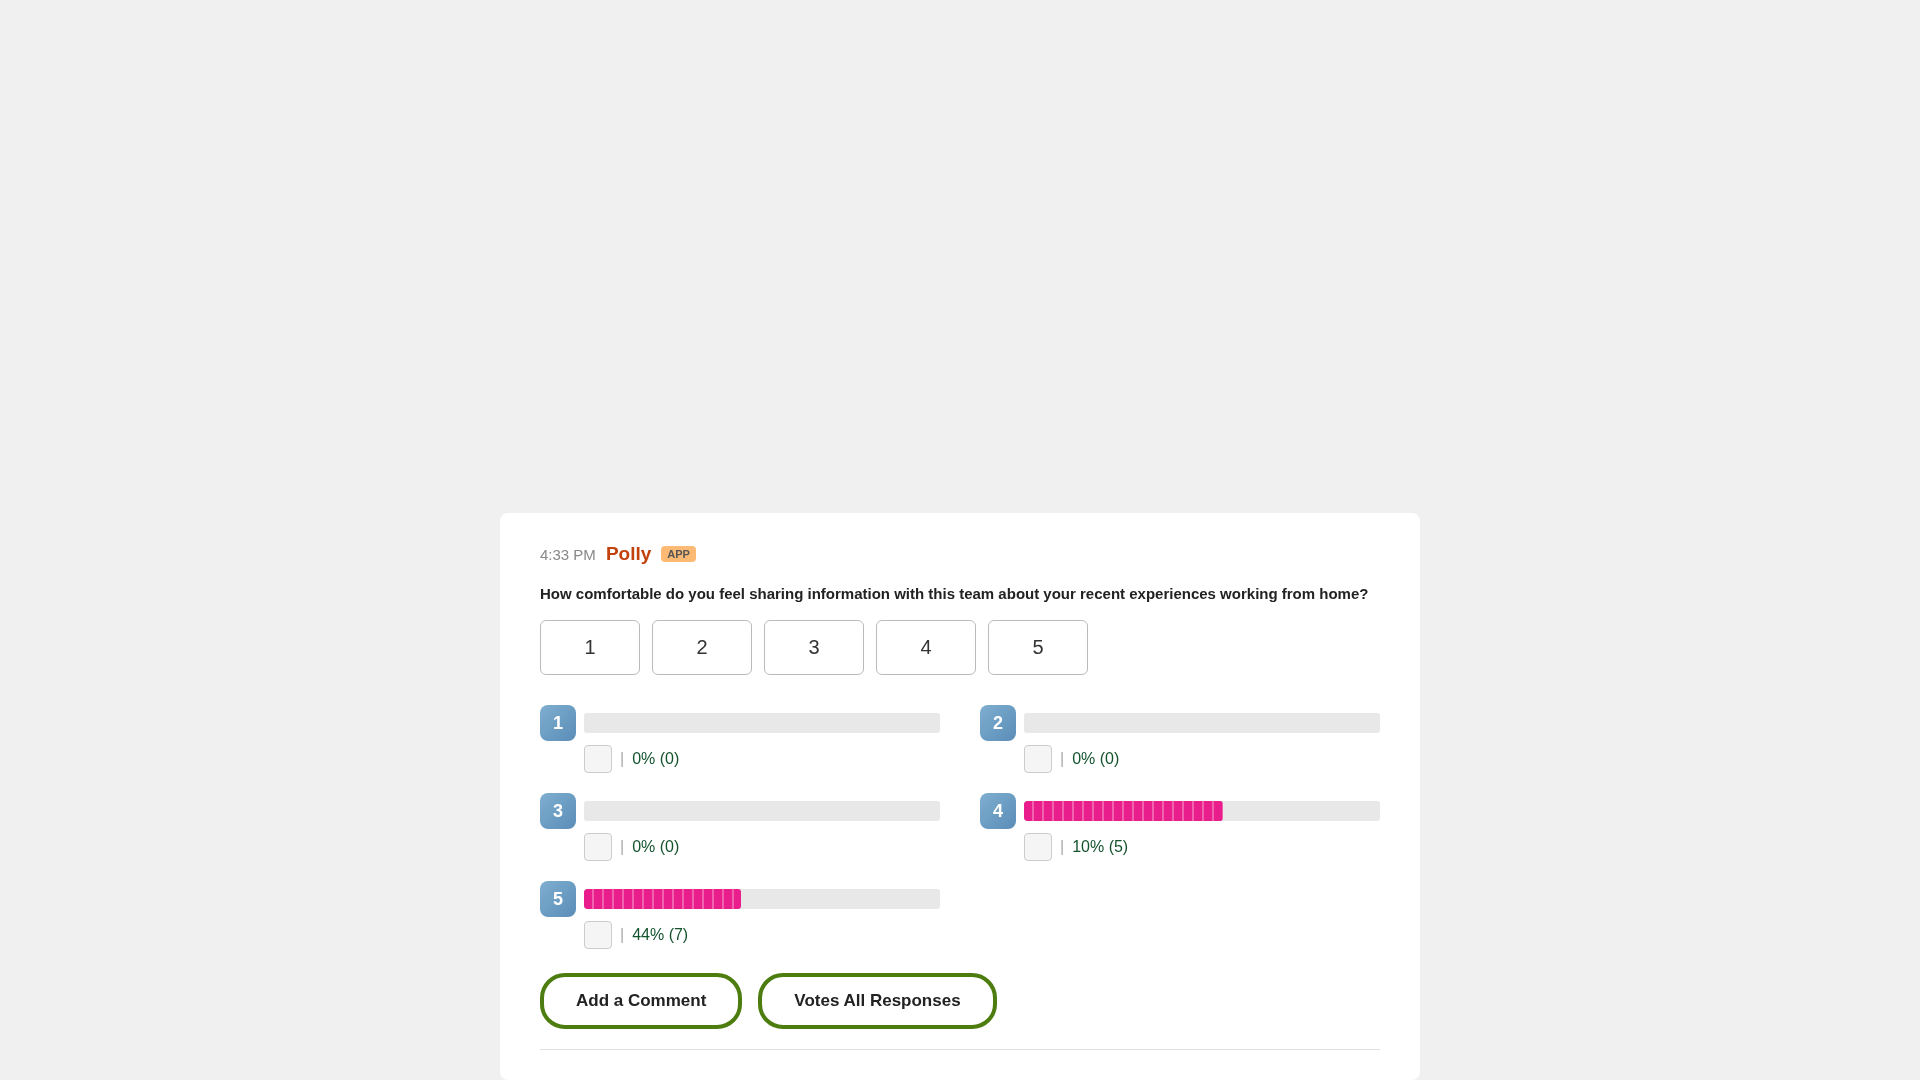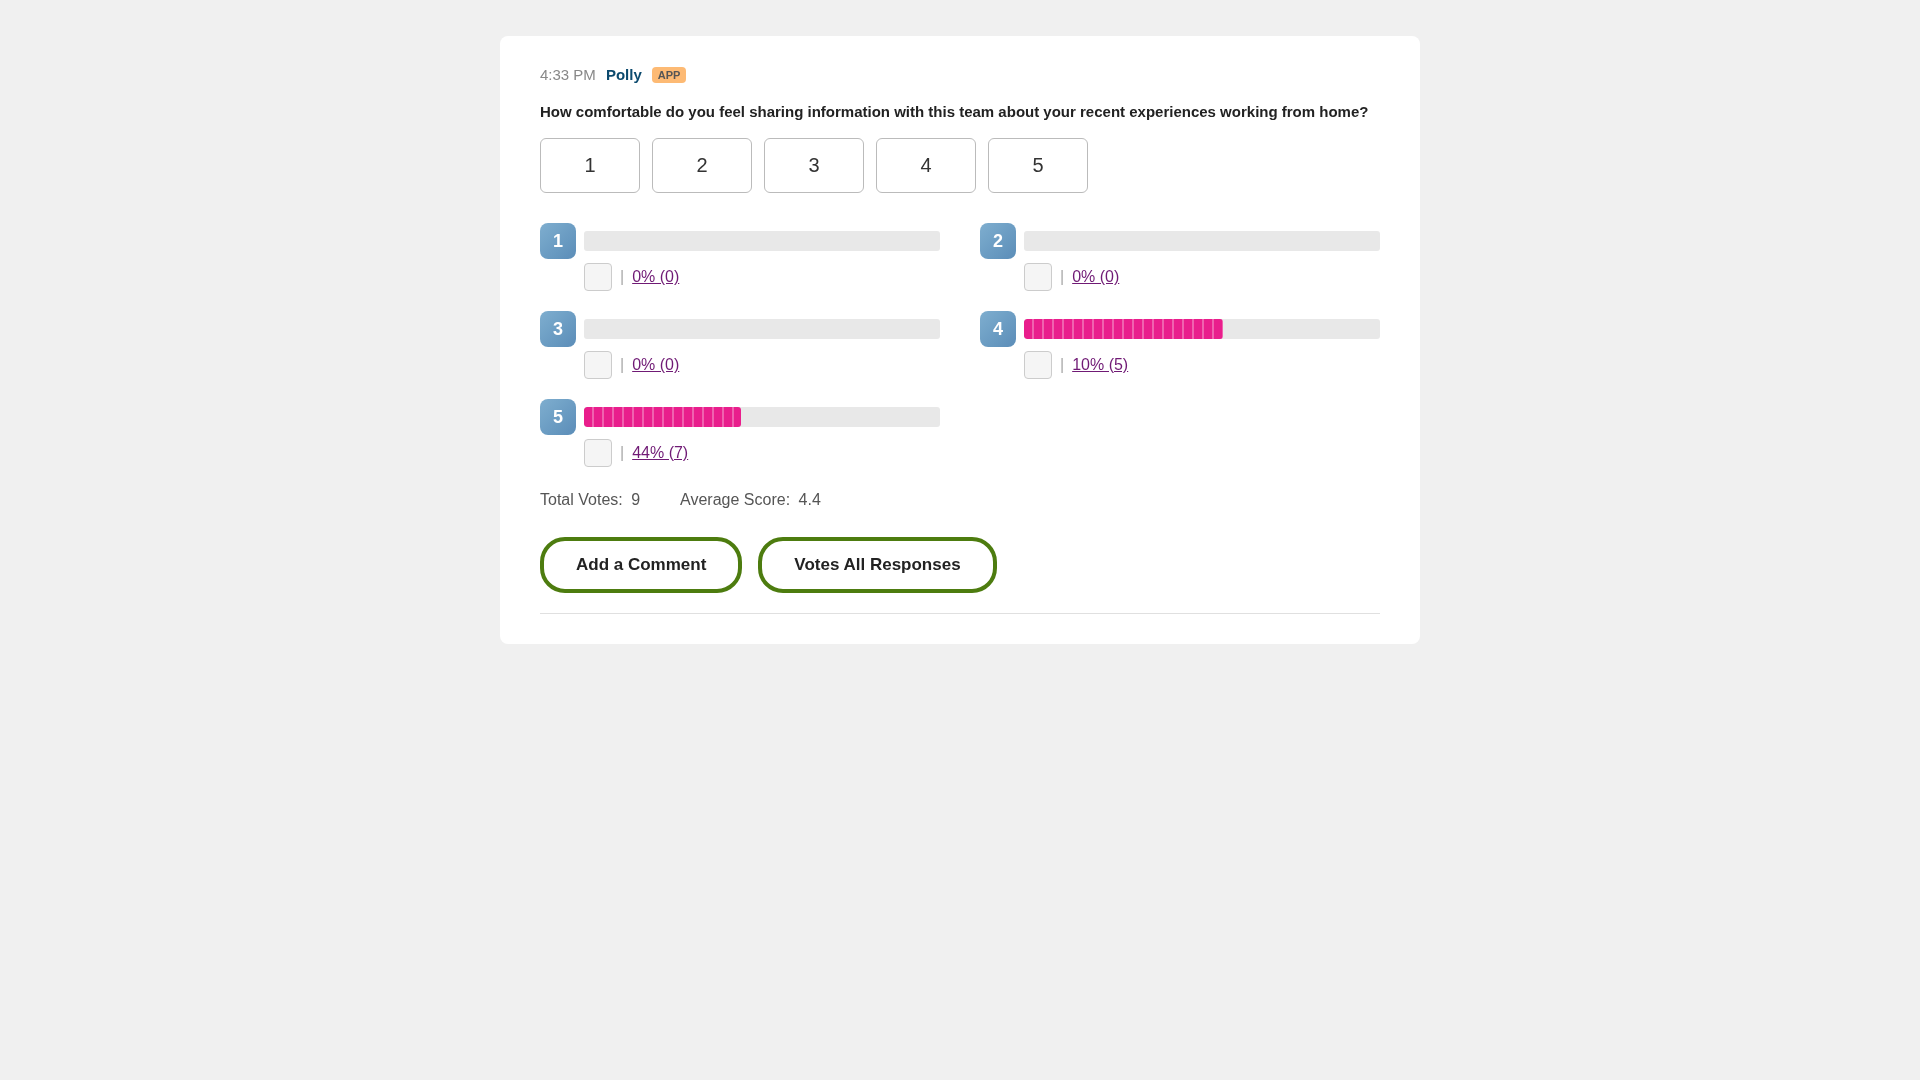--- a/index.html
+++ b/index.html
@@ -17,22 +17,22 @@
       min-height: 1080px;
       padding: 0;
     }
 
     .page-wrapper {
       width: 1920px;
       min-height: 1080px;
       background-color: #f0f0f0;
       display: flex;
       justify-content: center;
-      align-items: flex-start;
-      padding-top: 16px;
+      align-items: flex-end;
+      padding-top: 8px;
     }
 
     .card {
       background-color: #ffffff;
       border-radius: 8px;
       padding: 30px 40px 30px 40px;
       max-width: 920px;
       width: 100%;
       margin-top: 20px;
     }
@@ -43,23 +43,23 @@
       gap: 10px;
       margin-bottom: 18px;
     }
 
     .timestamp {
       color: #888;
       font-size: 15px;
     }
 
     .app-name {
-      color: #0c4a6e;
+      color: #c2410c;
       font-weight: 700;
-      font-size: 15px;
+      font-size: 19px;
     }
 
     .app-badge {
       background-color: #fdba74;
       color: #555;
       font-size: 11px;
       font-weight: 600;
       padding: 2px 6px;
       border-radius: 4px;
     }
@@ -165,22 +165,21 @@
       flex-shrink: 0;
     }
 
     .pipe {
       color: #aaa;
       font-size: 16px;
     }
 
     .result-stat {
       font-size: 16px;
-      color: #701a75;
-      text-decoration: underline;
+      color: #14532d;
     }
 
     .summary-row {
       display: flex;
       gap: 40px;
       align-items: center;
       margin-bottom: 28px;
       font-size: 16px;
       color: #555;
     }
@@ -297,30 +296,20 @@
         </div>
         <div class="result-label-row">
           <div class="result-checkbox"></div>
           <span class="pipe">|</span>
           <span class="result-stat">44% (7)</span>
         </div>
       </div>
 
     </div>
 
-    <div class="summary-row">
-      <span>
-        <span>Total Votes:</span>
-        <span style="margin-left:4px;">9</span>
-      </span>
-      <span>
-        <span>Average Score:</span>
-        <span style="margin-left:4px;">4.4</span>
-      </span>
-    </div>
 
     <div class="action-buttons">
       <button class="action-btn">Add a Comment</button>
       <button class="action-btn">Votes All Responses</button>
     </div>
 
     <div class="divider"></div>
   </div>
 </div>
 

